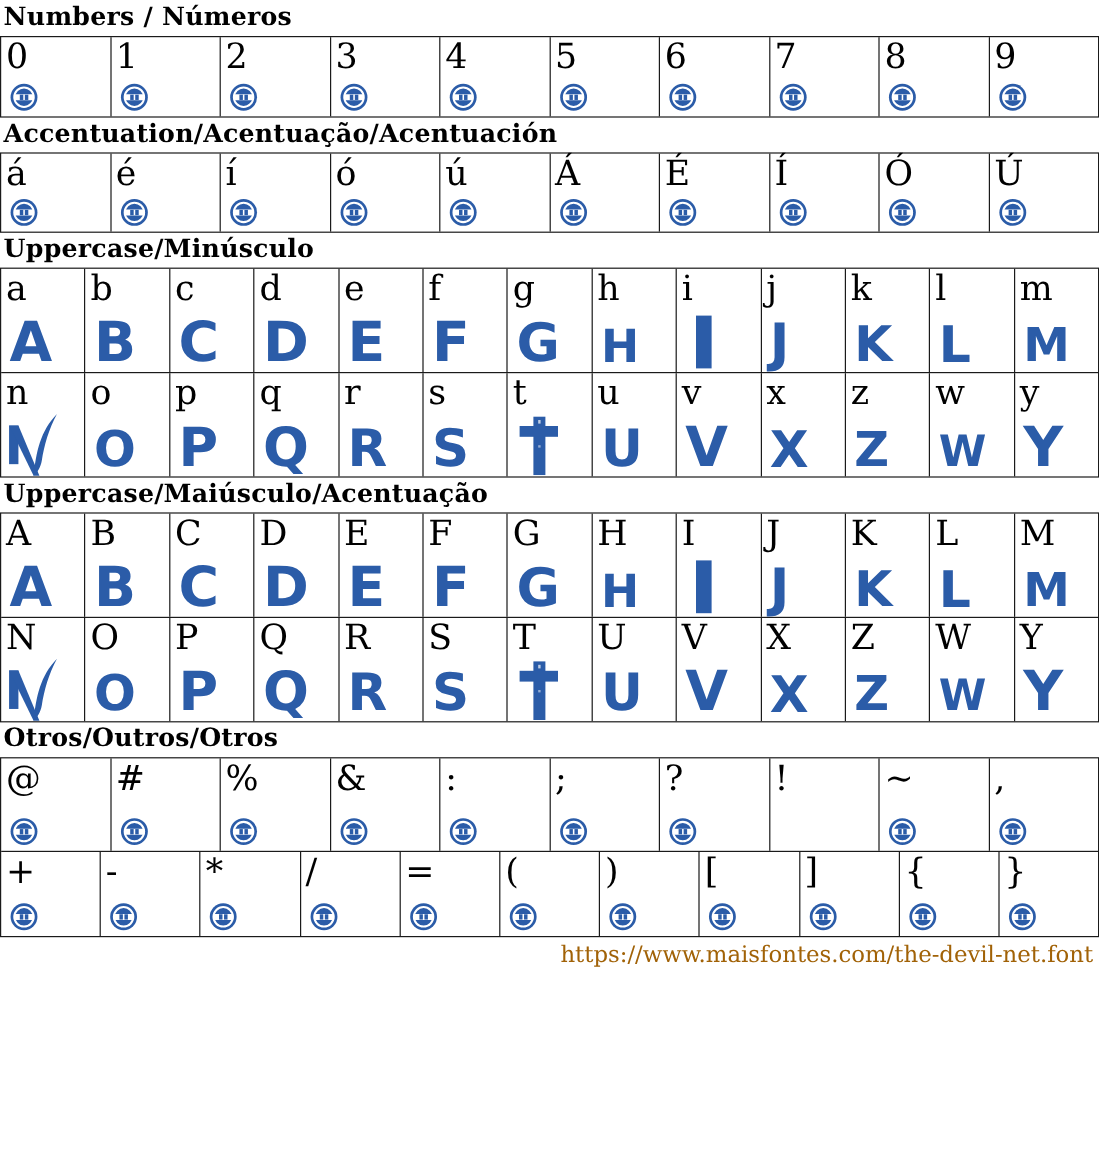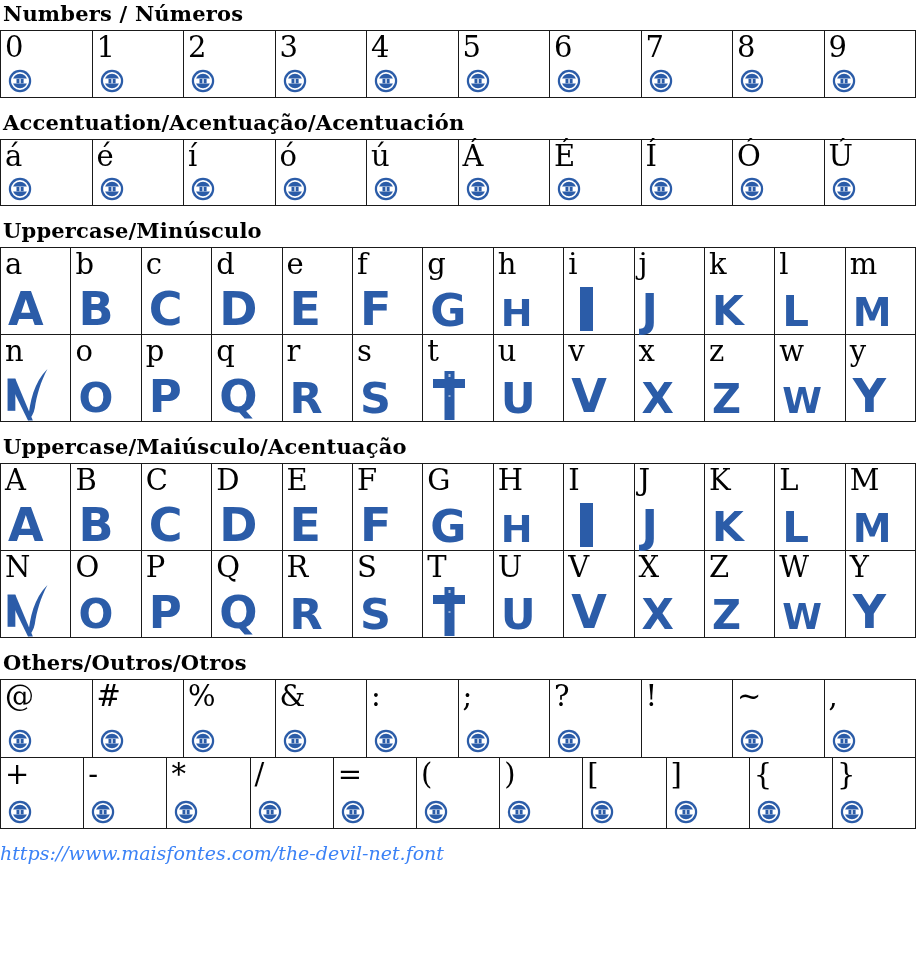--- a/index.html
+++ b/index.html
@@ -1,18 +1,18 @@
 <!DOCTYPE html>
 <html style="--accent: #2b5ca8; --border: #1a1a1a;"><head>
 <meta charset="utf-8">
 <style>
   html,body{margin:0;padding:0;background:#fff;}
   body{width:916px;height:975px;font-family:"DejaVu Serif",serif;color:#000;overflow:hidden;}
   .page{padding-top:2px;}
-  .section{margin-bottom:13px;}
+  .section{margin-bottom:1px;}
   .sec-title{font-size:21px;font-weight:bold;line-height:23px;margin:0 0 5px 3px;letter-spacing:0.2px;}
   .grid{border:1px solid var(--border,#1a1a1a);width:914px;}
   .frow{display:flex;}
   .frow + .frow{border-top:1px solid var(--border,#1a1a1a);}
   .cell{flex:1 1 0;display:flex;flex-direction:column;border-right:1px solid var(--border,#1a1a1a);min-width:0;overflow:visible;}
   .cell:last-child{border-right:none;}
   .char{flex:none;font-size:29px;line-height:1.12;margin:0 0 0 4px;}
   .glyph-letter{display:block;font-family:"DejaVu Sans",sans-serif;font-weight:bold;color:var(--accent,#2b5ca8);line-height:0.82;margin:auto 0 5px 7px;}
   .glyph-bar{display:block;width:13px;height:44px;background:var(--accent,#2b5ca8);margin:auto 0 3px 16px;}
   .glyph-cross{display:block;margin:auto 0 1px 9px;color:var(--accent,#2b5ca8);}
@@ -20,21 +20,21 @@
   .glyph-excl{display:block;margin:auto 0 8px 21px;}
   .glyph-excl .xbar{width:11px;height:28px;background:var(--accent,#2b5ca8);}
   .glyph-excl .xdot{width:11px;height:9px;background:var(--accent,#2b5ca8);margin-top:4px;}
   .notdef{display:block;margin:auto 0 4px 7px;color:var(--accent,#2b5ca8);}
   
   [data-grid="0"] .cell{height:66px;}
   [data-grid="1"] .cell{height:65px;}
   [data-grid="2"] .cell,[data-grid="3"] .cell{height:86px;}
   [data-grid="4"] .frow:first-child .cell{height:77px;}
   [data-grid="4"] .frow:last-child .cell{height:70px;}
-  .footer{font-size:19px;text-align:left;margin:4px 5px 0 0;color:#3b82f6;font-style:italic;}
+  .footer{font-size:19px;text-align:right;margin:4px 5px 0 0;color:#a16207;}
 </style>
 </head>
 <body>
 
 <div class="page">
 
   <div class="section">
     <h2 class="sec-title">Numbers / Números</h2>
     <div class="grid" data-grid="0">
         <div class="frow">
@@ -490,21 +490,21 @@
           </div>
           <div class="cell">
             <span class="char">Y</span>
             <span class="glyph-letter" style="font-size: 46px;">Y</span>
           </div>
         </div>
       </div>
   </div>
 
   <div class="section">
-    <h2 class="sec-title">Others/Outros/Otros</h2>
+    <h2 class="sec-title">Otros/Outros/Otros</h2>
     <div class="grid" data-grid="4">
         <div class="frow">
           <div class="cell">
             <span class="char">@</span>
             <svg class="notdef" width="24" height="24" viewBox="0 0 24 24">
     <circle cx="12" cy="12" r="11.2" fill="currentColor"></circle>
     <circle cx="12" cy="12" r="8.1" fill="none" stroke="#ffffff" stroke-width="1.7"></circle>
     <rect x="3.6" y="9.6" width="16.8" height="5" rx="1" fill="#ffffff"></rect>
     <rect x="8.5" y="9.9" width="2.9" height="4.4" fill="currentColor"></rect>
     <rect x="12.7" y="9.9" width="2.9" height="4.4" fill="currentColor"></rect>

